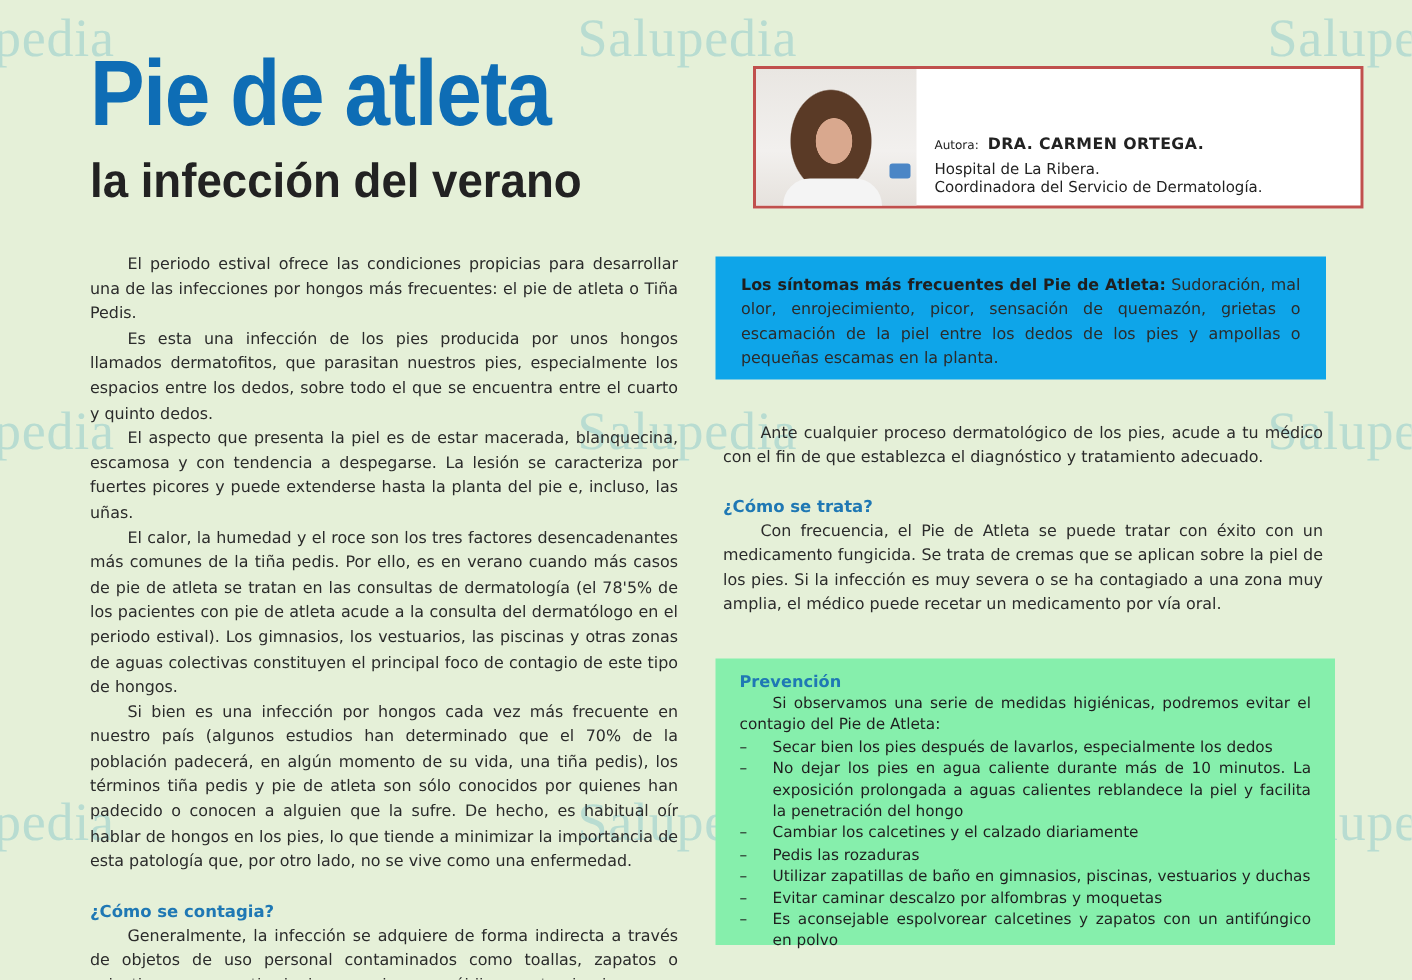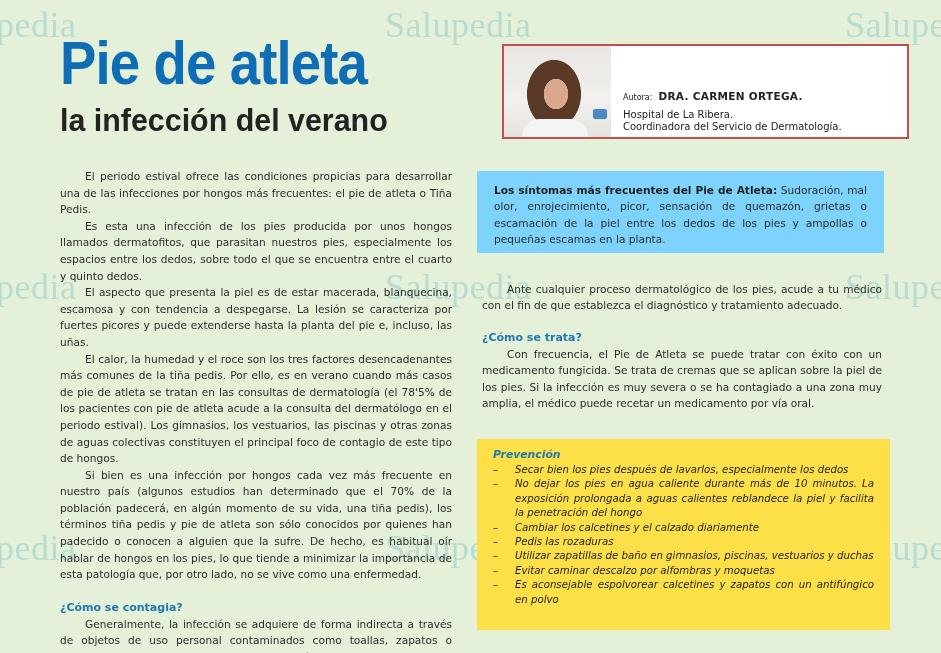--- a/index.html
+++ b/index.html
@@ -90,47 +90,46 @@
     .section-heading {
       color: #1f78b4;
       font-size: 11px;
       margin-top: 16px;
       line-height: 16px;
     }
 
     .symptoms-box {
       position: absolute; left: 477px; top: 171px;
       width: 407px; height: 82px;
-      background: #7dd3fc;
+      background: #0ea5e9;
       padding: 11px 17px 0 17px;
       font-size: 10.6px;
       line-height: 16.4px;
       text-align: justify;
       color: #2b2b2b;
     }
     .symptoms-box b { font-weight: bold; color: #1f1f1f; }
 
     .col-right {
       position: absolute; left: 482px; top: 281px; width: 400px;
       font-size: 10.6px;
       line-height: 16.4px;
       text-align: justify;
       color: #2b2b2b;
     }
     .col-right .section-heading { }
 
     .prevention-box {
       position: absolute; left: 477px; top: 439px;
       width: 413px; height: 191px;
-      background: #fde047;
+      background: #86efac;
       padding: 8px 16px 13px 16px;
       font-size: 10.2px;
       line-height: 14.4px;
       color: #1f1f1f;
-      font-style: italic;
     }
     .prevention-box .section-heading { margin-top: 0; font-size: 10.8px; line-height: 16px; }
     .prev-intro { text-indent: 22px; text-align: justify; }
     .prev-list { list-style: none; }
     .prev-item { display: flex; }
     .prev-dash { width: 22px; flex-shrink: 0; }
     .prev-text { flex: 1; text-align: justify; }
   </style>
 </head>
 <body>
@@ -182,20 +181,21 @@
   </div>
 
   <div class="col-right">
     <p class="para">Ante cualquier proceso dermatológico de los pies, acude a tu médico con el fin de que establezca el diagnóstico y tratamiento adecuado.</p>
     <h3 class="section-heading">¿Cómo se trata?</h3>
     <p class="para">Con frecuencia, el Pie de Atleta se puede tratar con éxito con un medicamento fungicida. Se trata de cremas que se aplican sobre la piel de los pies. Si la infección es muy severa o se ha contagiado a una zona muy amplia, el médico puede recetar un medicamento por vía oral.</p>
   </div>
 
   <div class="prevention-box">
     <h3 class="section-heading">Prevención</h3>
+    <p class="prev-intro">Si observamos una serie de medidas higiénicas, podremos evitar el contagio del Pie de Atleta:</p>
     <ul class="prev-list">
       <li class="prev-item">
           <span class="prev-dash">–</span>
           <span class="prev-text">Secar bien los pies después de lavarlos, especialmente los dedos</span>
         </li>
       <li class="prev-item">
           <span class="prev-dash">–</span>
           <span class="prev-text">No dejar los pies en agua caliente durante más de 10 minutos. La exposición prolongada a aguas calientes reblandece la piel y facilita la penetración del hongo</span>
         </li>
       <li class="prev-item">

